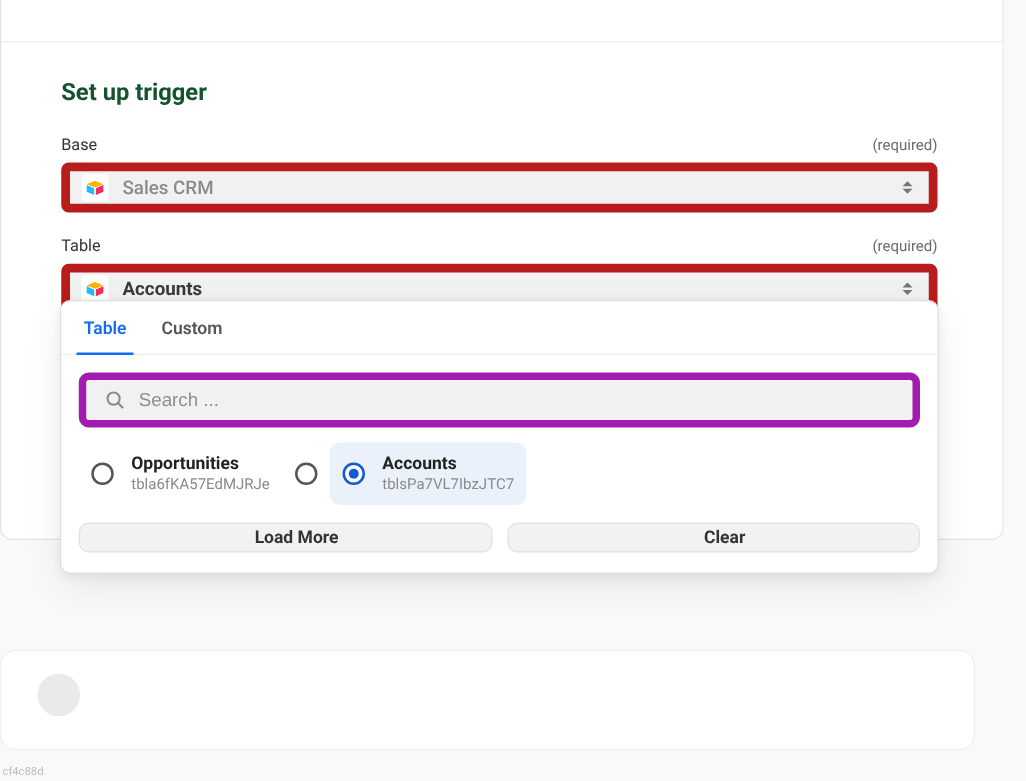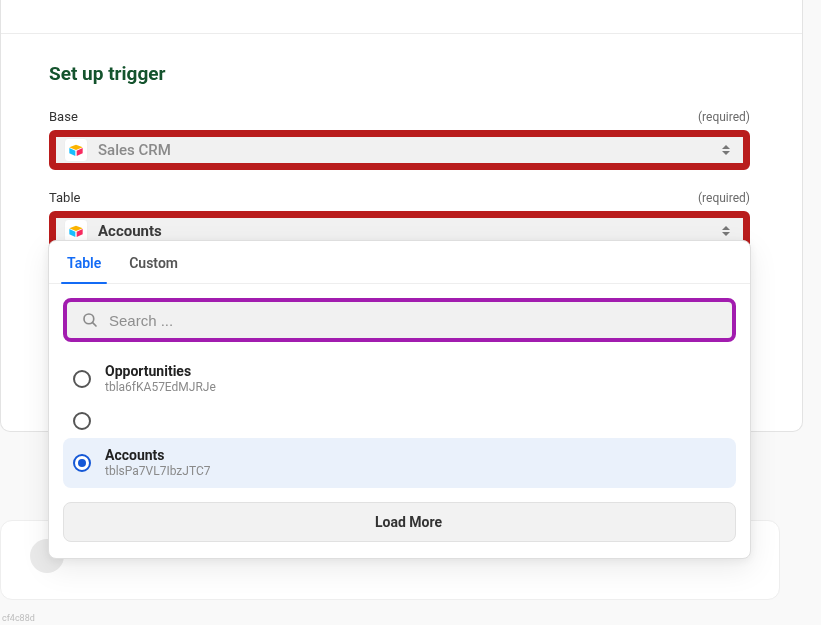--- a/index.html
+++ b/index.html
@@ -69,51 +69,51 @@
   .tabs { display: flex; gap: 28px; padding: 14px 18px 0 18px; border-bottom: 1px solid #eee; }
   .tab { font-size: 14px; font-weight: 600; color: #555; padding-bottom: 12px; cursor: pointer; position: relative; }
   .tab.active { color: #136bf5; }
   .tab.active::after {
     content: ""; position: absolute; left: -6px; right: -6px; bottom: -1px; height: 2.5px; background: #136bf5; border-radius: 2px;
   }
   .dd-body { padding: 14px 14px 16px 14px; }
   .search-wrap {
     display: flex; align-items: center; gap: 10px;
     background: #f1f1f1;
-    border: 4px solid #a21caf;
+    border: 6px solid #a21caf;
     border-radius: 8px;
     padding: 0 14px;
     height: 44px;
   }
   .search-input {
     flex: 1; border: none; outline: none; background: transparent; font-size: 15px; color: #333;
   }
   .search-input::placeholder { color: #8e8e8e; }
-  .options { margin-top: 12px; display: flex; flex-direction: column; gap: 0; }
+  .options { margin-top: 12px; display: flex; flex-direction: row; gap: 0; }
   .option {
     display: flex; align-items: center; gap: 14px;
     padding: 8px 10px;
     border-radius: 8px;
     cursor: pointer;
   }
   .option.selected { background: #eaf1fb; }
   .radio {
     width: 18px; height: 18px; border: 2px solid #555; border-radius: 50%; flex-shrink: 0; position: relative; background: #fff;
   }
   .option.selected .radio { border-color: #1558d6; }
   .option.selected .radio::after {
     content: ""; position: absolute; left: 3px; top: 3px; width: 8px; height: 8px; background: #1558d6; border-radius: 50%;
   }
   .opt-text { display: flex; flex-direction: column; }
   .opt-title { font-size: 14px; font-weight: 700; color: #222; line-height: 1.3; }
   .opt-sub { font-size: 12px; color: #8a8a8a; line-height: 1.3; }
 
   .dd-actions { display: flex; gap: 12px; margin-top: 14px; }
   .btn {
-    flex: 1; height: 40px; border-radius: 8px; border: 1px solid #e1e1e1; background: #f2f2f2;
+    flex: 1; height: 24px; border-radius: 8px; border: 1px solid #e1e1e1; background: #f2f2f2;
     font-size: 14px; font-weight: 700; color: #333; cursor: pointer;
     display: flex; align-items: center; justify-content: center; padding-left: 18px;
   }
 
   .bg-strip {
     position: absolute; left: 0; bottom: 25px; width: 780px; height: 80px;
     background: #fff; border: 1px solid #eee; border-radius: 12px;
     z-index: 0;
   }
   .bg-avatar {
@@ -208,18 +208,19 @@
             <span class="radio"></span>
             <span class="opt-text">
               <span class="opt-title">Accounts</span>
               <span class="opt-sub">tblsPa7VL7IbzJTC7</span>
             </span>
           </div>
         </div>
 
       <div class="dd-actions">
         <div class="btn">Load More</div>
+        <div class="btn">Clear</div>
       </div>
     </div>
   </div>
 
   <div class="watermark">cf4c88d</div>
 </div>
 
 </body></html>

